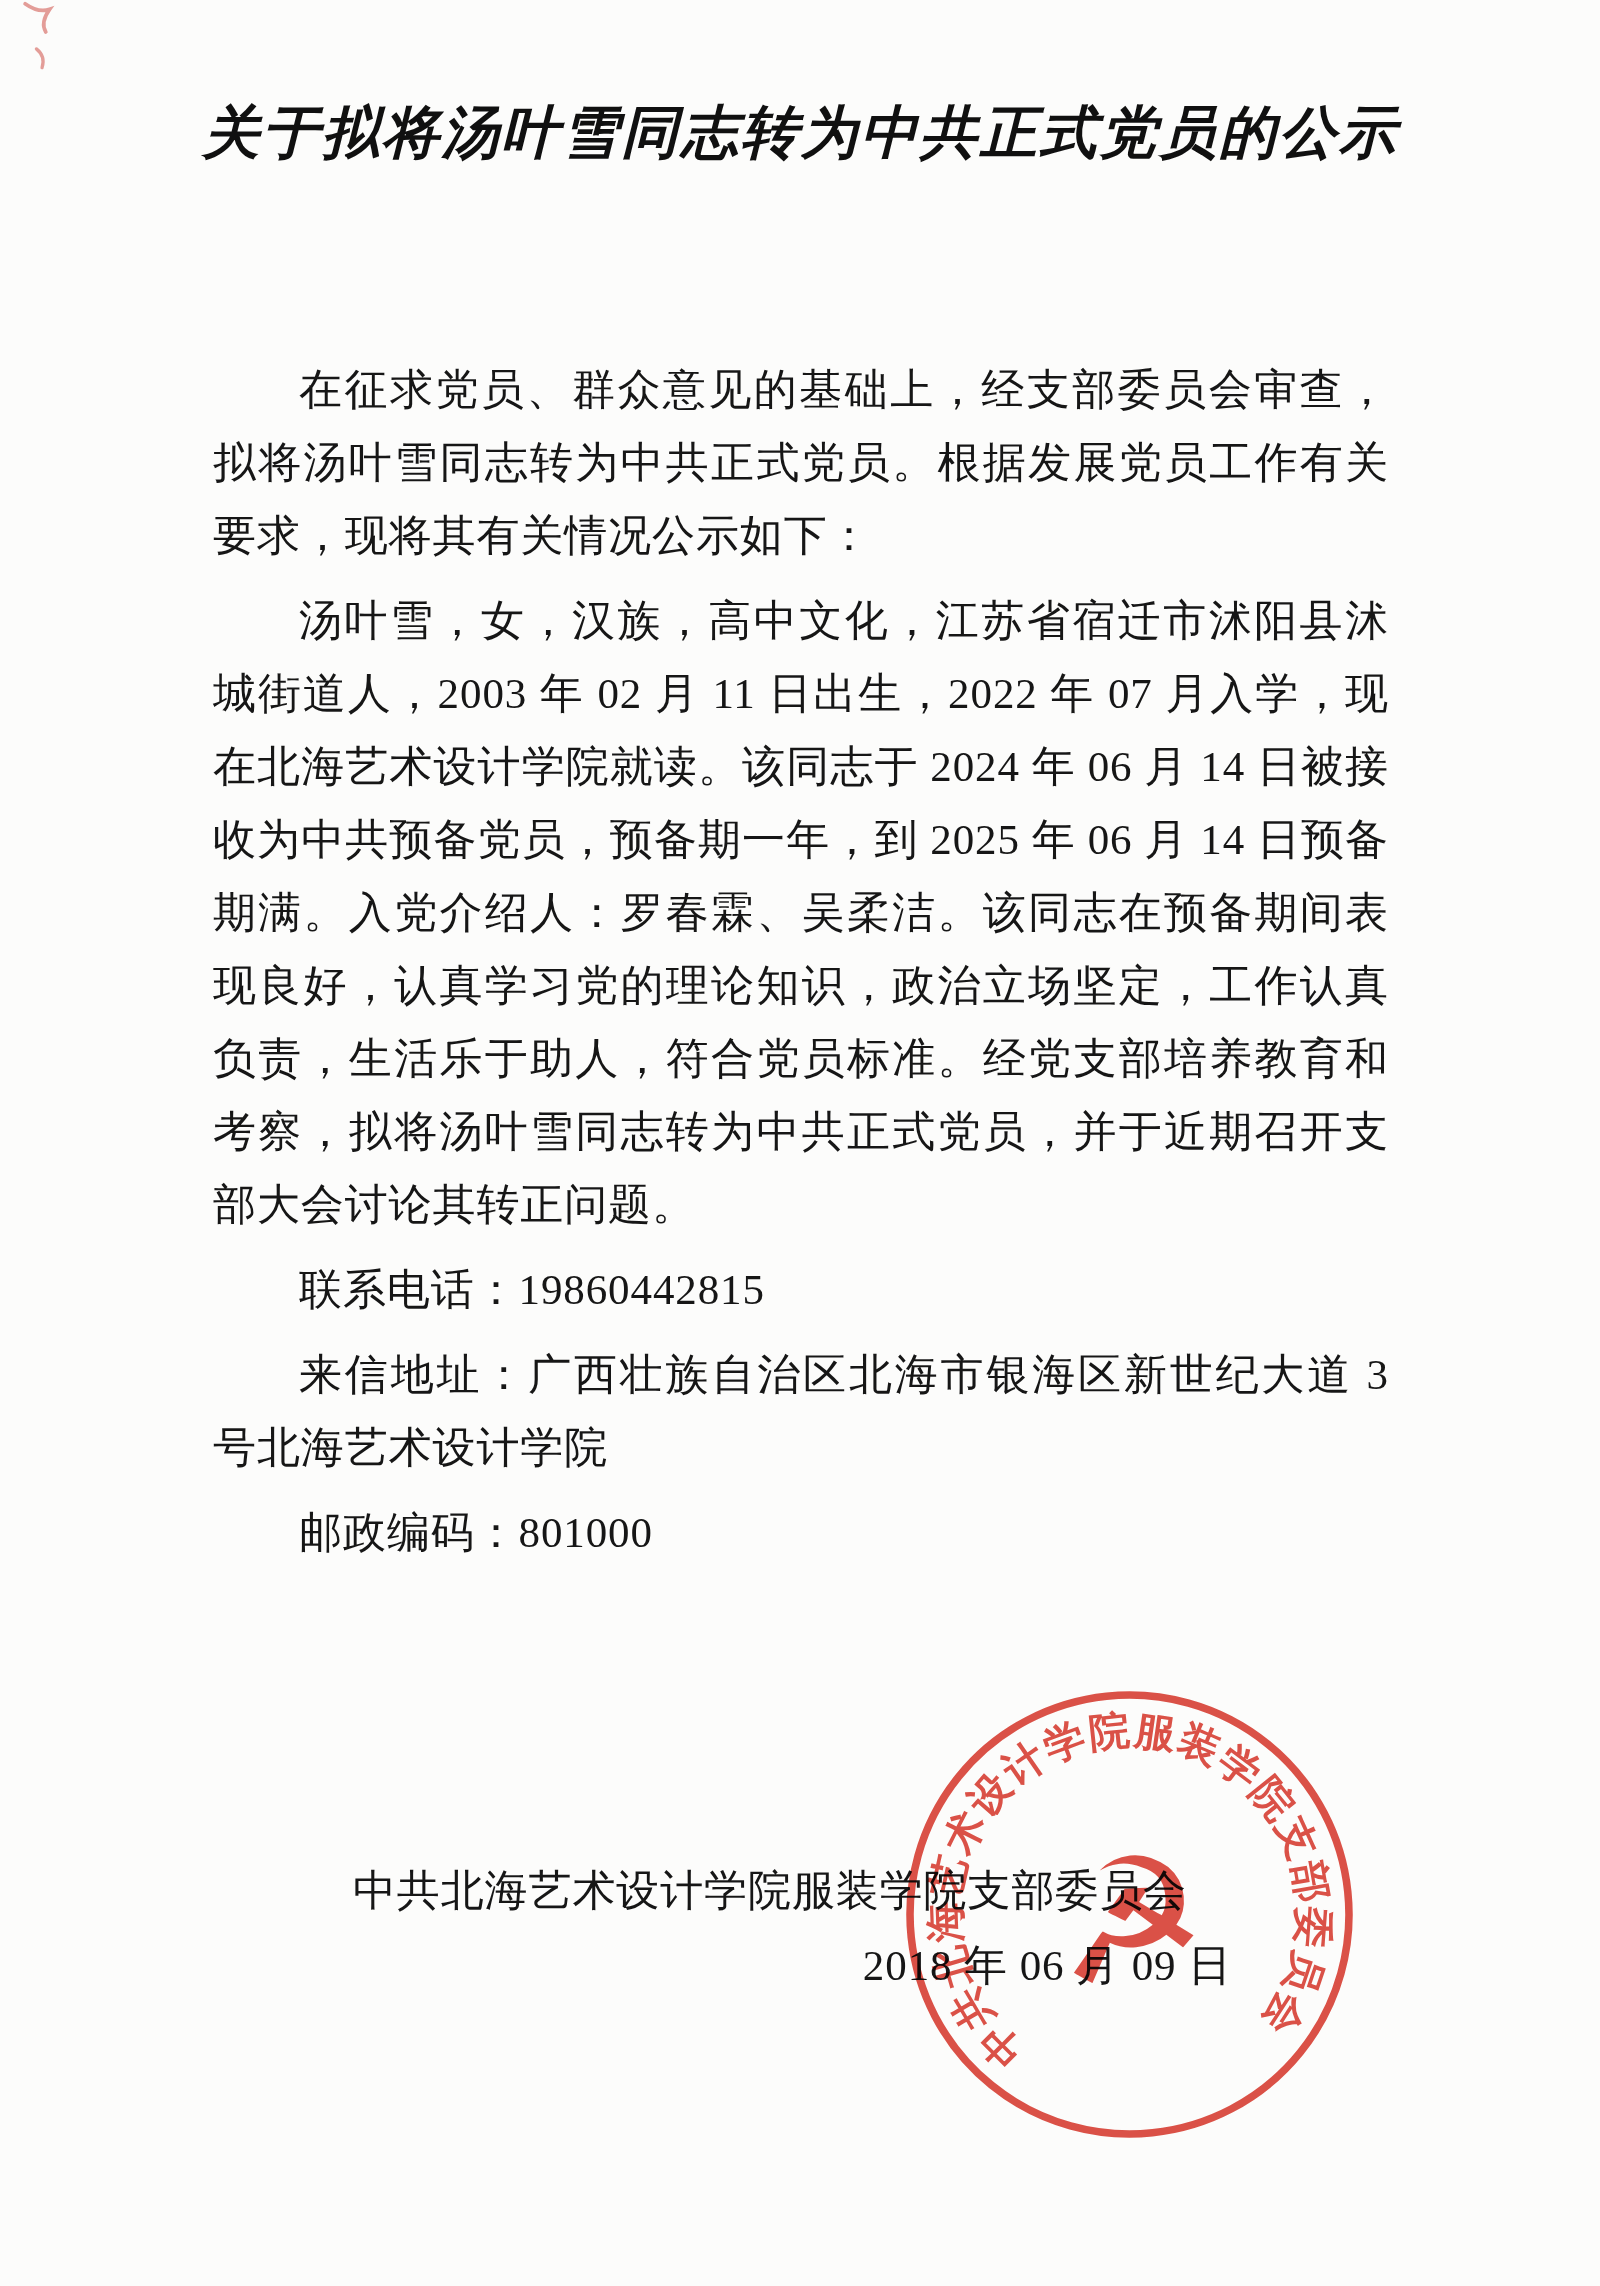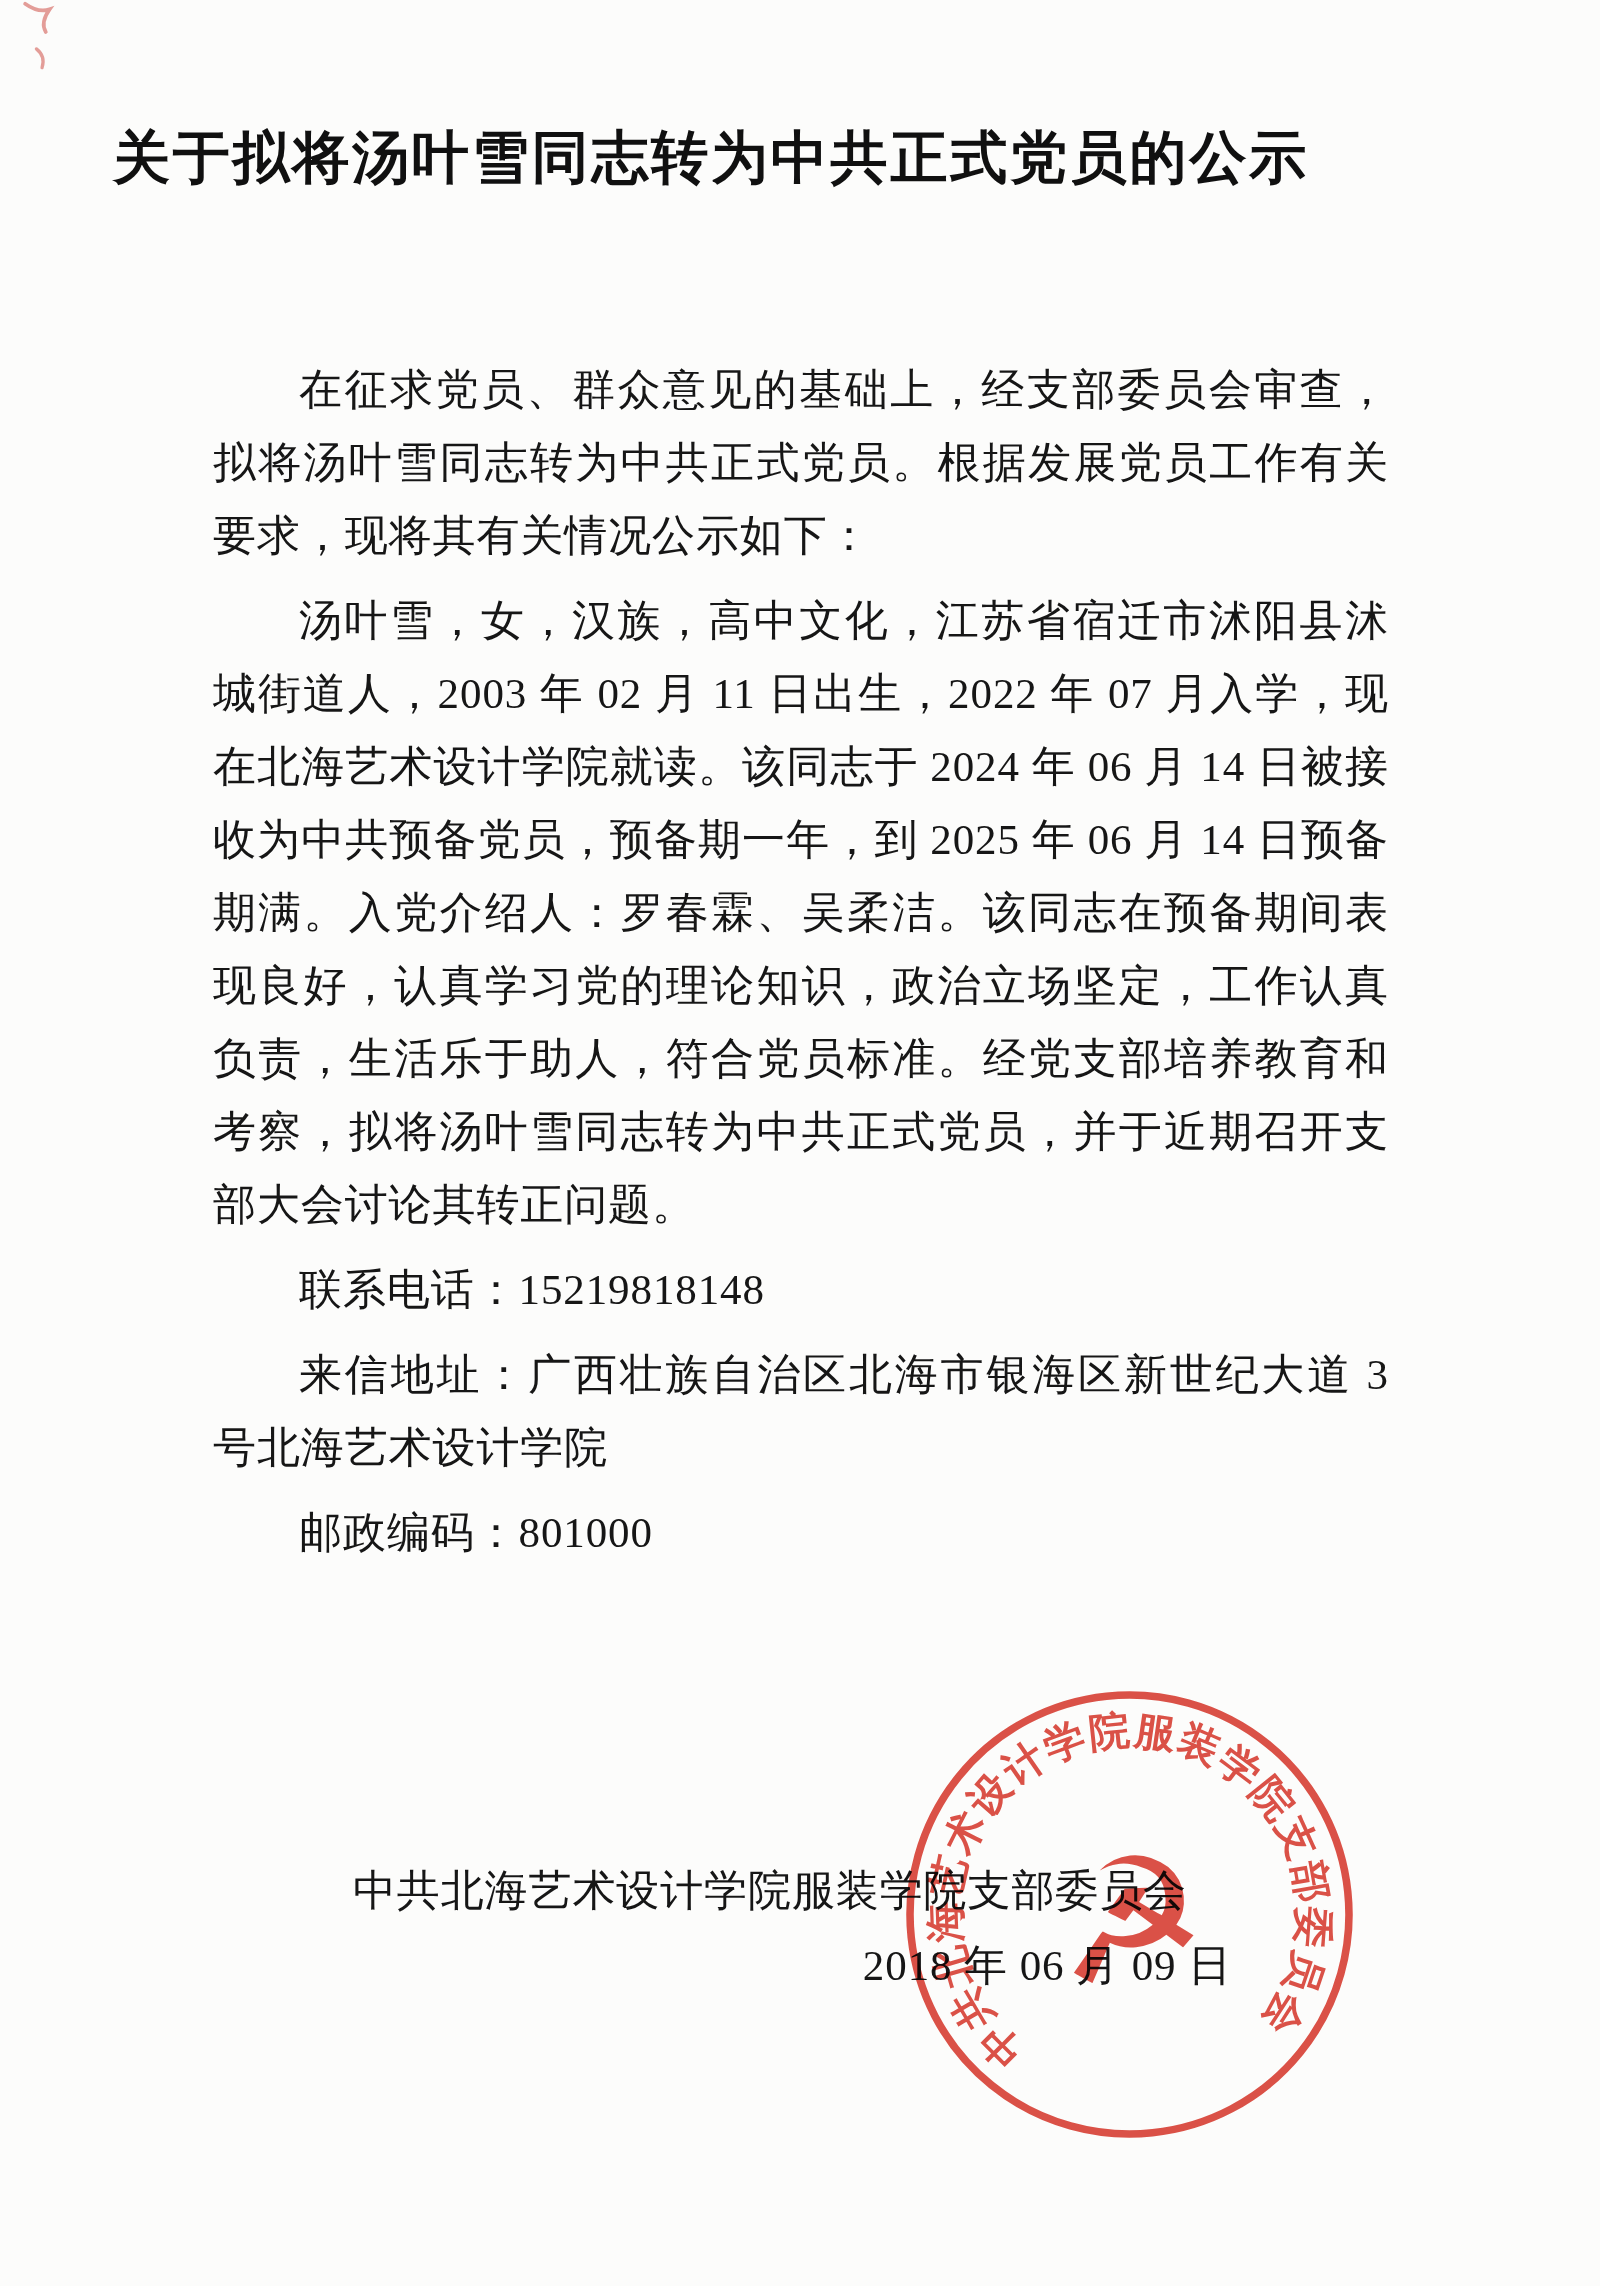--- a/index.html
+++ b/index.html
@@ -10,26 +10,27 @@
   .page {
     position: relative;
     width: 1601px;
     height: 2286px;
     background: #fcfcfb;
     overflow: hidden;
     font-family: "Liberation Serif", "DejaVu Serif", serif;
     color: #161616;
   }
   .page-title {
-    margin: 120px 113px 0 113px;
-    text-align: left;
+    margin: 95px 113px 0 113px;
+    text-align: center;
     font-size: 57px;
     font-weight: bold;
     letter-spacing: 2.8px;
     color: #101010;
+    font-style: italic;
   }
   .body-block {
     position: absolute;
     left: 201px;
     right: 200px;
     top: 341px;
   }
   .body-block p {
     margin: 12px;
     font-size: 43px;
@@ -101,21 +102,21 @@
   <svg class="corner-marks" viewBox="0 0 90 100">
     <path d="M 18 4 q 14 10 26 6 q -10 14 -4 24" fill="none" stroke="#d05048" stroke-width="4" stroke-linecap="round"></path>
     <path d="M 30 52 q 10 8 6 20" fill="none" stroke="#d05048" stroke-width="3.5" stroke-linecap="round"></path>
   </svg>
 
   <h1 class="page-title">关于拟将汤叶雪同志转为中共正式党员的公示</h1>
 
   <div class="body-block">
     <p>在征求党员、群众意见的基础上，经支部委员会审查，拟将汤叶雪同志转为中共正式党员。根据发展党员工作有关要求，现将其有关情况公示如下：</p>
     <p>汤叶雪，女，汉族，高中文化，江苏省宿迁市沭阳县沭城街道人，2003 年 02 月 11 日出生，2022 年 07 月入学，现在北海艺术设计学院就读。该同志于 2024 年 06 月 14 日被接收为中共预备党员，预备期一年，到 2025 年 06 月 14 日预备期满。入党介绍人：罗春霖、吴柔洁。该同志在预备期间表现良好，认真学习党的理论知识，政治立场坚定，工作认真负责，生活乐于助人，符合党员标准。经党支部培养教育和考察，拟将汤叶雪同志转为中共正式党员，并于近期召开支部大会讨论其转正问题。</p>
-    <p>联系电话：15219818148</p>
+    <p>联系电话：19860442815</p>
     <p>来信地址：广西壮族自治区北海市银海区新世纪大道 3 号北海艺术设计学院</p>
     <p>邮政编码：801000</p>
   </div>
 
   <div class="signature-block">
     <div class="signature-org">中共北海艺术设计学院服装学院支部委员会</div>
     <div class="signature-date">2018 年 06 月 09 日</div>
   </div>
 
   <div class="stamp">

